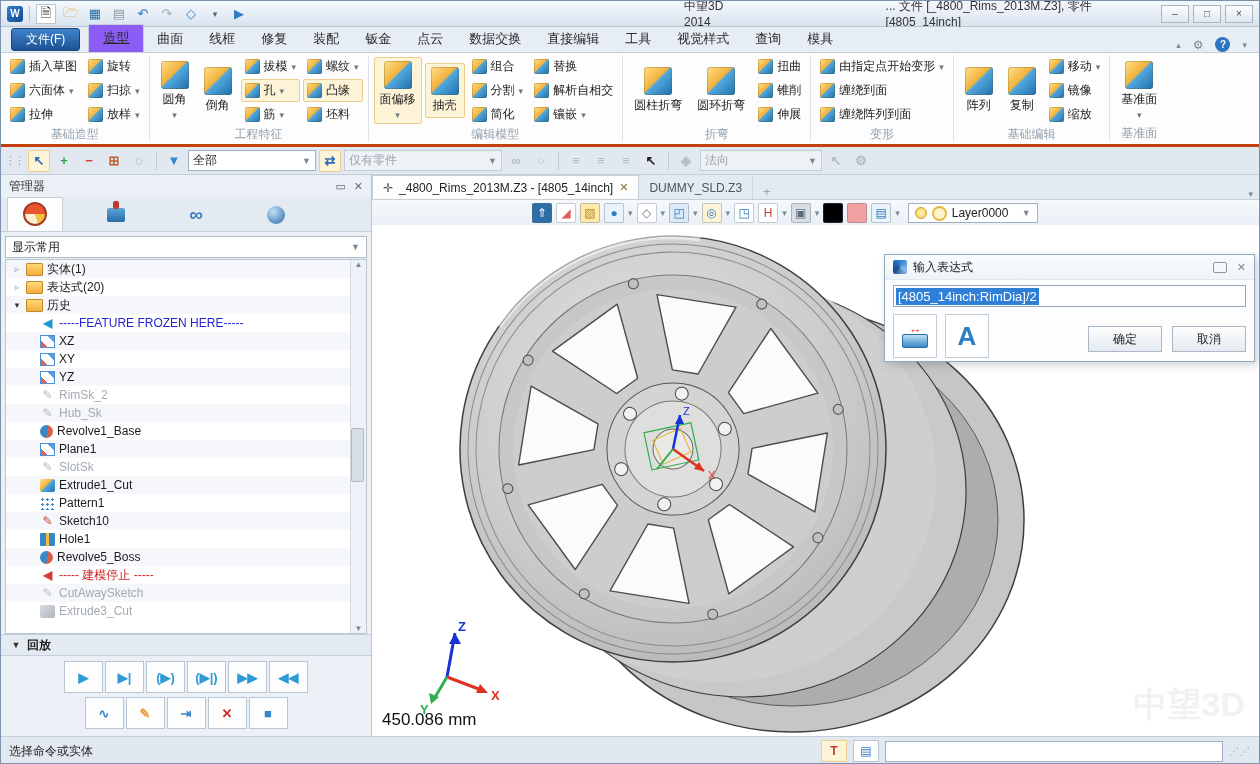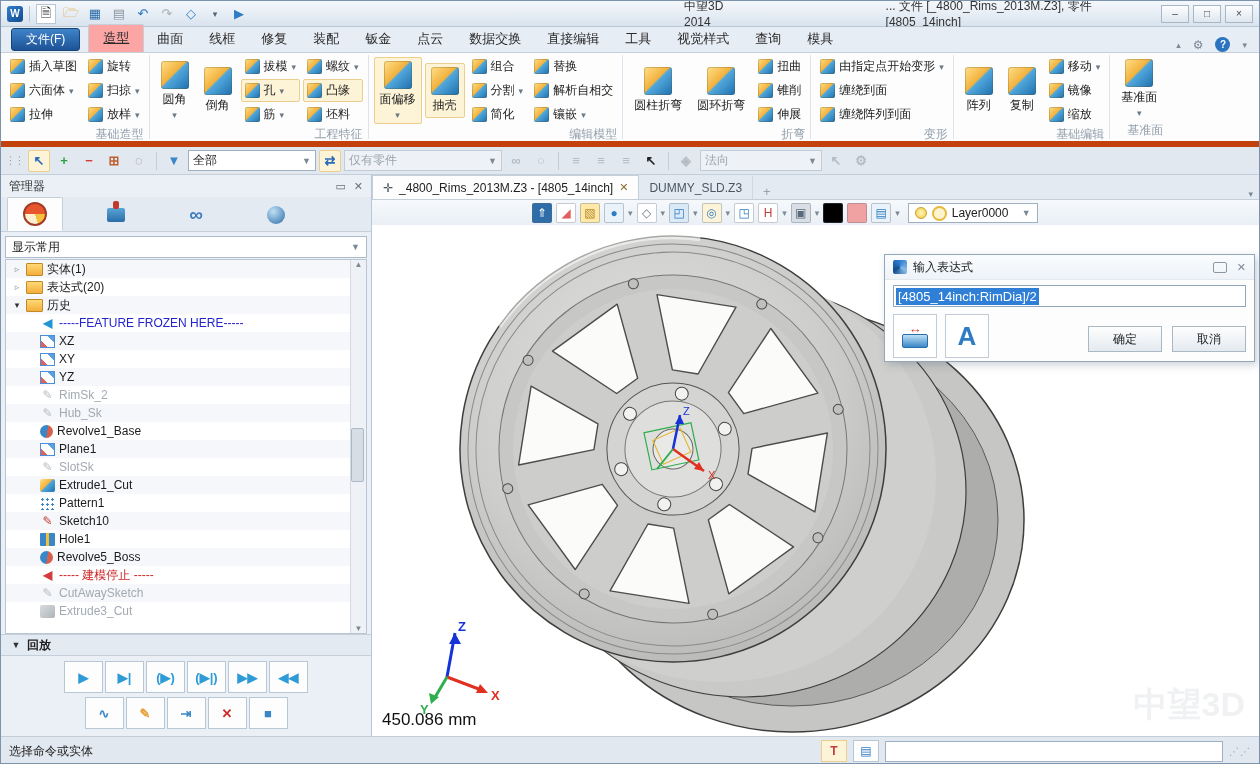--- a/index.html
+++ b/index.html
@@ -20,31 +20,31 @@
   .wbtns{margin-left:auto;display:flex;gap:4px;}
   .wbtn{width:26px;height:16px;border:1px solid #aab6c4;background:linear-gradient(#fcfdfe,#dfe7ef);
         display:flex;align-items:center;justify-content:center;font-size:10px;color:#445;}
 
   
   #menubar{top:26px;height:26px;background:#e7edf4;border-bottom:1px solid #c5cfda;display:flex;align-items:flex-end;}
   #file-btn{margin:3px 8px 3px 10px;padding:2px 14px;border-radius:3px;color:#fff;
             background:linear-gradient(#3f83c9,#1d5396);border:1px solid #174578;align-self:center;}
   #menu-tabs{display:flex;height:26px;align-items:flex-end;}
   .mtab{padding:4px 13px;color:#2a2a2a;font-size:13px;}
-  .mtab.active{background:#fca5a5;border:1px solid #c5cfda;border-bottom:none;border-radius:2px 2px 0 0;padding:4px 14px 5px;text-decoration:underline;}
+  .mtab.active{background:#8b5cf6;border:1px solid #c5cfda;border-bottom:none;border-radius:2px 2px 0 0;padding:4px 14px 5px;text-decoration:underline;}
   #menu-right{margin-left:auto;display:flex;gap:12px;align-items:center;padding:0 12px;color:#7c8894;}
   .help-circle{width:15px;height:15px;border-radius:50%;background:#2d74c0;color:#fff;font-size:10px;font-weight:bold;
                display:flex;align-items:center;justify-content:center;}
 
   
-  #ribbon{top:52px;height:94px;background:#fdfdfd;border-bottom:6px solid #c2410c;display:flex;overflow:hidden;}
+  #ribbon{top:52px;height:94px;background:#fdfdfd;border-bottom:3px solid #c2410c;display:flex;overflow:hidden;}
   .rgroup{display:flex;flex-direction:column;padding:2px 5px 0;}
   .ritems{display:flex;align-items:center;gap:3px;flex:1;}
   .rcol{display:flex;flex-direction:column;justify-content:center;gap:1px;}
-  .rlabel{text-align:right;color:#93a0ad;font-size:12px;padding:0 0 2px;}
+  .rlabel{text-align:center;color:#93a0ad;font-size:12px;padding:0 0 2px;}
   .rsep{width:1px;background:#dde3ea;margin:2px 0;}
   .cicon{width:15px;height:15px;border-radius:2px;flex:none;
          background:linear-gradient(135deg,#ffe08a 0%,#f2b23e 45%,#51a8dc 50%,#1f6fae 100%);
          box-shadow:inset 0 0 0 1px rgba(90,70,20,.25);}
   .cicon.cbig{width:28px;height:28px;border-radius:3px;}
   .rsmall{display:flex;align-items:center;gap:4px;padding:2px 3px;border:1px solid transparent;border-radius:2px;white-space:nowrap;}
   .rsmall.hl,.rbig.hl{background:#fdf3d6;border:1px solid #ecce8e;}
   .rbig{display:flex;flex-direction:column;align-items:center;gap:2px;padding:3px 5px;border:1px solid transparent;border-radius:2px;}
   .rbl{white-space:nowrap;}
   .arr{color:#6b7885;font-size:9px;}

